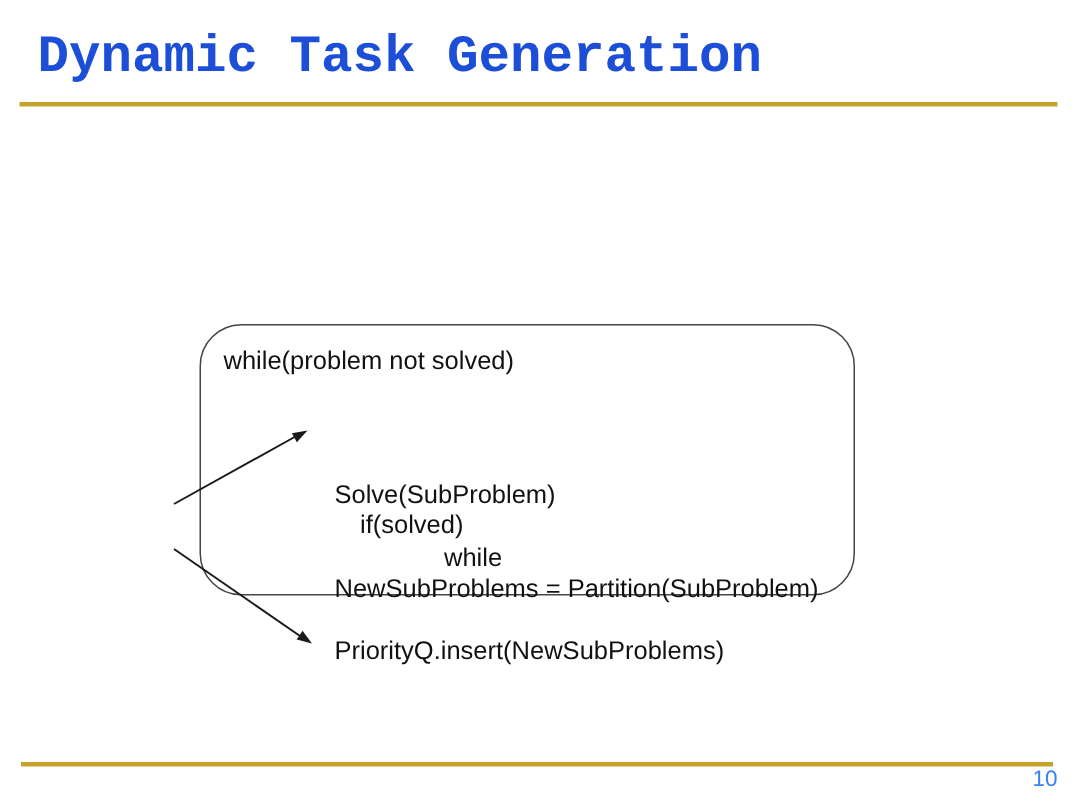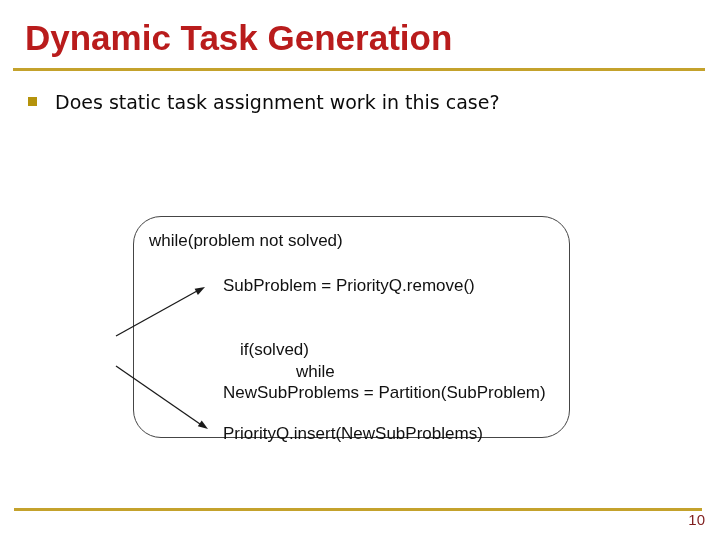--- a/index.html
+++ b/index.html
@@ -3,74 +3,70 @@
 <meta charset="utf-8">
 <style>
   html,body{margin:0;padding:0;background:#888;}
   .slide{
     position:relative;width:720px;height:540px;background:#ffffff;
     overflow:hidden;font-family:"DejaVu Sans",sans-serif;
   }
   .title{
     position:absolute;left:25px;top:18px;margin:0;
     font-size:35px;font-weight:700;letter-spacing:0px;
-    color:#b91c1c;font-family:Liberation Sans, sans-serif;
+    color:#1d4ed8;font-family:Liberation Mono, monospace;
   }
   .title-rule{
     position:absolute;left:13px;top:68px;width:692px;height:3px;
     background:#C4A22C;
   }
   .bullet{position:absolute;left:28px;}
   .bullet-1{top:91px;}
   .bullet-2{top:157px;}
   .bullet-marker{
     position:absolute;left:0;top:6px;width:9px;height:9px;background:#B5930C;
     display:inline-block;
   }
   .bullet-text{
     display:inline-block;margin-left:27px;
     font-size:19px;color:#0b0b0b;line-height:22px;white-space:nowrap;
   }
   .code-box{
-    position:absolute;left:133px;top:216px;width:437px;height:222px;
+    position:absolute;left:133px;top:216px;width:437px;height:181px;
     border:1.5px solid #454545;border-radius:28px;box-sizing:border-box;
     background:#ffffff;
   }
   .code-line{
     position:absolute;white-space:nowrap;
     font-family:"Liberation Sans",sans-serif;font-size:17px;line-height:20px;
     color:#111111;
   }
   .arrows{position:absolute;left:0;top:0;pointer-events:none;}
   .footer-rule{
     position:absolute;left:14px;top:508px;width:688px;height:3px;
     background:#C4A22C;
   }
   .page-number{
     position:absolute;right:15px;top:511px;
-    font-size:15px;color:#7f1d1d;font-family:"Liberation Sans",sans-serif;
+    font-size:15px;color:#3b82f6;font-family:"Liberation Sans",sans-serif;
   }
 </style>
 </head>
 <body>
 
 <div class="slide">
 
   <h1 class="title">Dynamic Task Generation</h1>
   <div class="title-rule"></div>
 
-  <div class="bullet bullet-1">
-    <span class="bullet-marker"></span>
-    <span class="bullet-text">Does static task assignment work in this case?</span>
-  </div>
 
 
   <div class="code-box">
     <div class="code-line" style="left:15px;top:14px">while(problem not solved)</div>
-    <div class="code-line" style="left:89px;top:59px">SubProblem = PriorityQ.remove()</div>
+    <div class="code-line" style="left:89px;top:103px">Solve(SubProblem)</div>
     <div class="code-line" style="left:106px;top:123px">if(solved)</div>
     <div class="code-line" style="left:162px;top:145px">while</div>
     <div class="code-line" style="left:89px;top:207px">PriorityQ.insert(NewSubProblems)</div>
     <div class="code-line" style="left:89px;top:166px">NewSubProblems = Partition(SubProblem)</div>
   </div>
 
   <svg class="arrows" width="720" height="540" viewBox="0 0 720 540">
     <g>
       <line x1="116" y1="336" x2="197" y2="291" stroke="#1a1a1a" stroke-width="1.3"></line>
       <polygon points="205,287 197.9,294.9 194.6,288.8" fill="#1a1a1a"></polygon>

